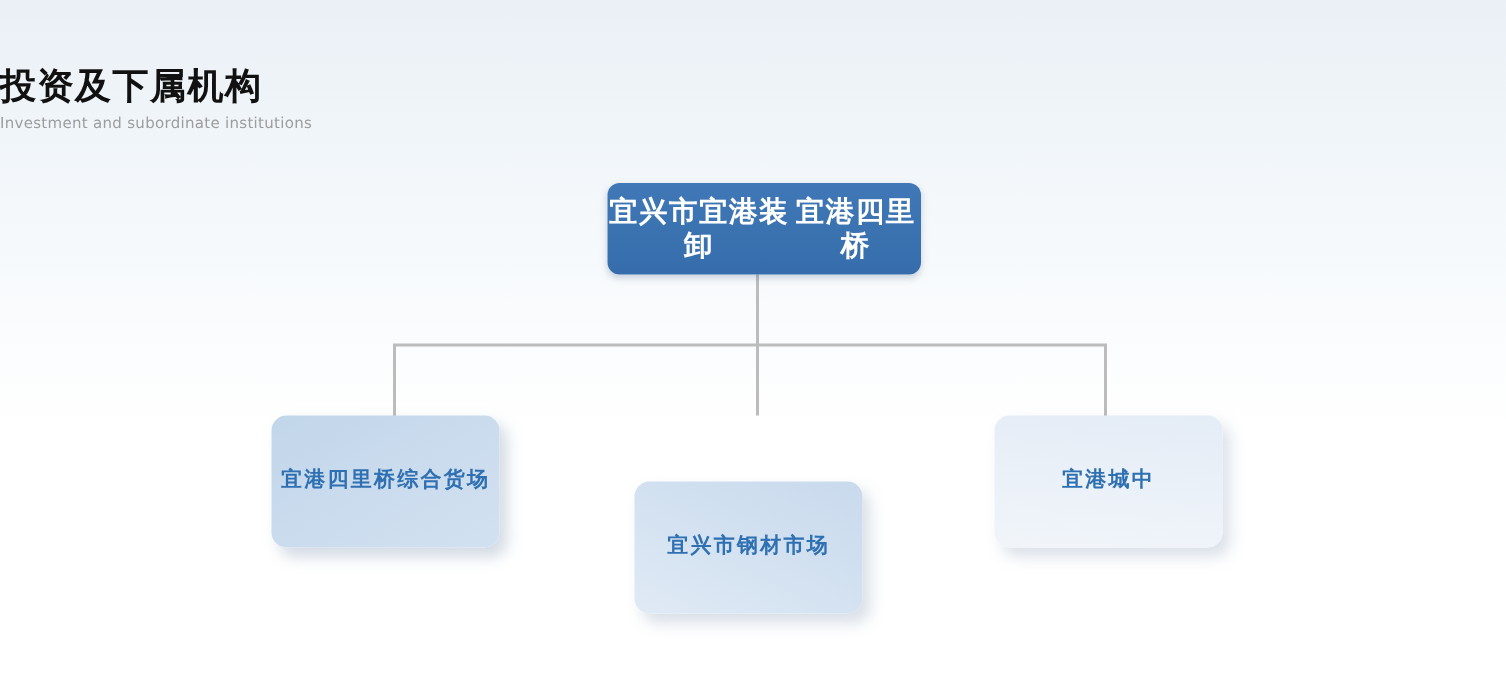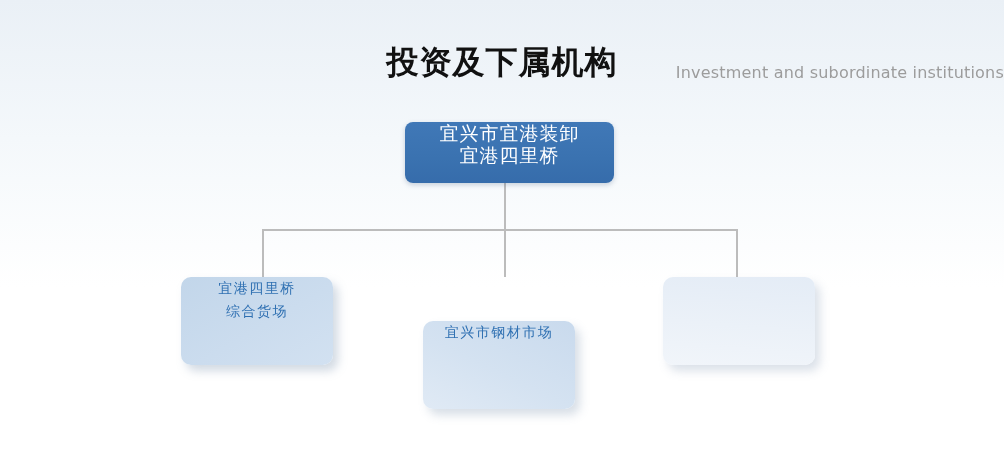--- a/index.html
+++ b/index.html
@@ -13,44 +13,44 @@
     width: 1004px;
     height: 463px;
     background: linear-gradient(180deg, #eaf0f6 0%, #f4f8fb 30%, #ffffff 62%, #ffffff 100%);
     overflow: hidden;
   }
   .page-title {
     position: absolute;
     top: 41px;
     left: 0;
     width: 100%;
-    text-align: center;
-    font-size: 32px;
+    text-align: left;
+    font-size: 24px;
     font-weight: bold;
     letter-spacing: 1px;
     color: #111111;
   }
   .page-subtitle {
     position: absolute;
-    top: 63px;
+    top: 77px;
     left: 0;
     width: 100%;
-    text-align: right;
-    font-size: 16px;
+    text-align: left;
+    font-size: 10px;
     letter-spacing: 0.2px;
     color: #9c9c9c;
   }
   .node {
     position: absolute;
     display: flex;
-    flex-direction: column;
-    justify-content: flex-start;
+    flex-direction: row;
+    justify-content: center;
     align-items: center;
     text-align: center;
-    font-weight: normal;
+    font-weight: bold;
   }
   .root-box {
     left: 405px;
     top: 122px;
     width: 209px;
     height: 61px;
     border-radius: 8px;
     background: linear-gradient(180deg, #4078b7 0%, #3a72b0 60%, #366cab 100%);
     color: #ffffff;
     font-size: 19px;
@@ -115,15 +115,16 @@
   <div class="node child-box child-left">
     <span>宜港四里桥</span>
     <span>综合货场</span>
   </div>
 
   <div class="node child-box child-middle">
     <span>宜兴市钢材市场</span>
   </div>
 
   <div class="node child-box child-right">
+    <span>宜港城中</span>
   </div>
 
 </div>
 
 </body></html>

